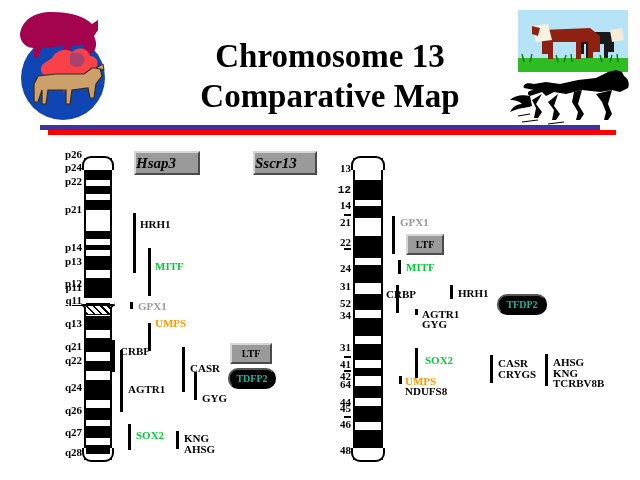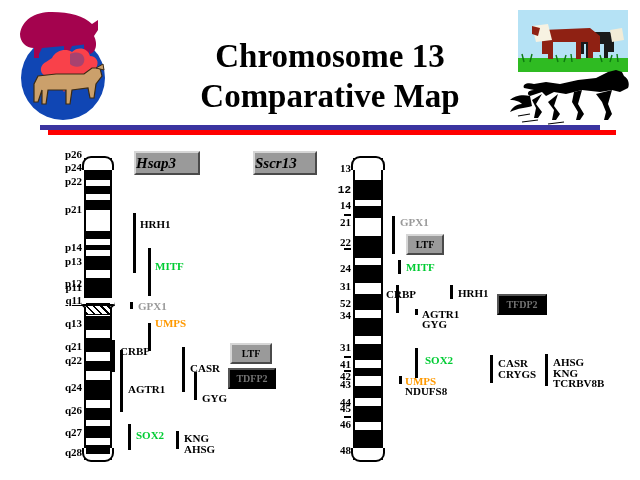--- a/index.html
+++ b/index.html
@@ -85,23 +85,23 @@
   .gname.gray{color:#999999;}
 
   .genebox{
     position:absolute;font-family:"Liberation Serif", serif;
     font-weight:bold;font-size:10px;text-align:center;
     line-height:17px;height:17px;
   }
   .genebox.gray{background:#9a9a9a;color:#000;
     border-top:2px solid #d6d6d6;border-left:2px solid #d6d6d6;
     border-right:2px solid #4a4a4a;border-bottom:2px solid #4a4a4a;}
-  .genebox.black{background:#000;color:#737373;
+  .genebox.black{background:#000;color:#14b8a6;
     border-top:2px solid #555;border-left:2px solid #555;
-    border-right:2px solid #000;border-bottom:2px solid #000;}
+    border-right:2px solid #000;border-bottom:2px solid #000;border-radius:10px;}
 </style>
 </head>
 <body>
 
 <div id="stage">
 
   <div class="logo">
     <svg viewBox="0 0 110 118" width="110" height="118">
 
       <circle cx="55" cy="72" r="42" fill="#1046b4"></circle>
@@ -281,21 +281,21 @@
       <div class="bnum" style="left: 321px; top: 199px; width: 30px;">14</div>
       <div class="bnum" style="left: 321px; top: 216px; width: 30px;">21</div>
       <div class="bnum" style="left: 321px; top: 236px; width: 30px;">22</div>
       <div class="bnum" style="left: 321px; top: 262px; width: 30px;">24</div>
       <div class="bnum" style="left: 321px; top: 280px; width: 30px;">31</div>
       <div class="bnum" style="left: 321px; top: 297px; width: 30px;">52</div>
       <div class="bnum" style="left: 321px; top: 309px; width: 30px;">34</div>
       <div class="bnum" style="left: 321px; top: 341px; width: 30px;">31</div>
       <div class="bnum" style="left: 321px; top: 358px; width: 30px;">41</div>
       <div class="bnum" style="left: 321px; top: 370px; width: 30px;">42</div>
-      <div class="bnum" style="left: 321px; top: 378px; width: 30px;">43</div>
+      <div class="bnum" style="left: 321px; top: 378px; width: 30px;">64</div>
       <div class="bnum" style="left: 321px; top: 396px; width: 30px;">44</div>
       <div class="bnum" style="left: 321px; top: 402px; width: 30px;">45</div>
       <div class="bnum" style="left: 321px; top: 418px; width: 30px;">46</div>
       <div class="bnum" style="left: 321px; top: 444px; width: 30px; text-align: right;">48</div>
       <div class="tick" style="left: 344px; top: 214px;"></div>
       <div class="tick" style="left: 344px; top: 248px;"></div>
       <div class="tick" style="left: 344px; top: 356px;"></div>
       <div class="tick" style="left: 344px; top: 370px;"></div>
       <div class="tick" style="left: 344px; top: 416px;"></div>
     </div>

